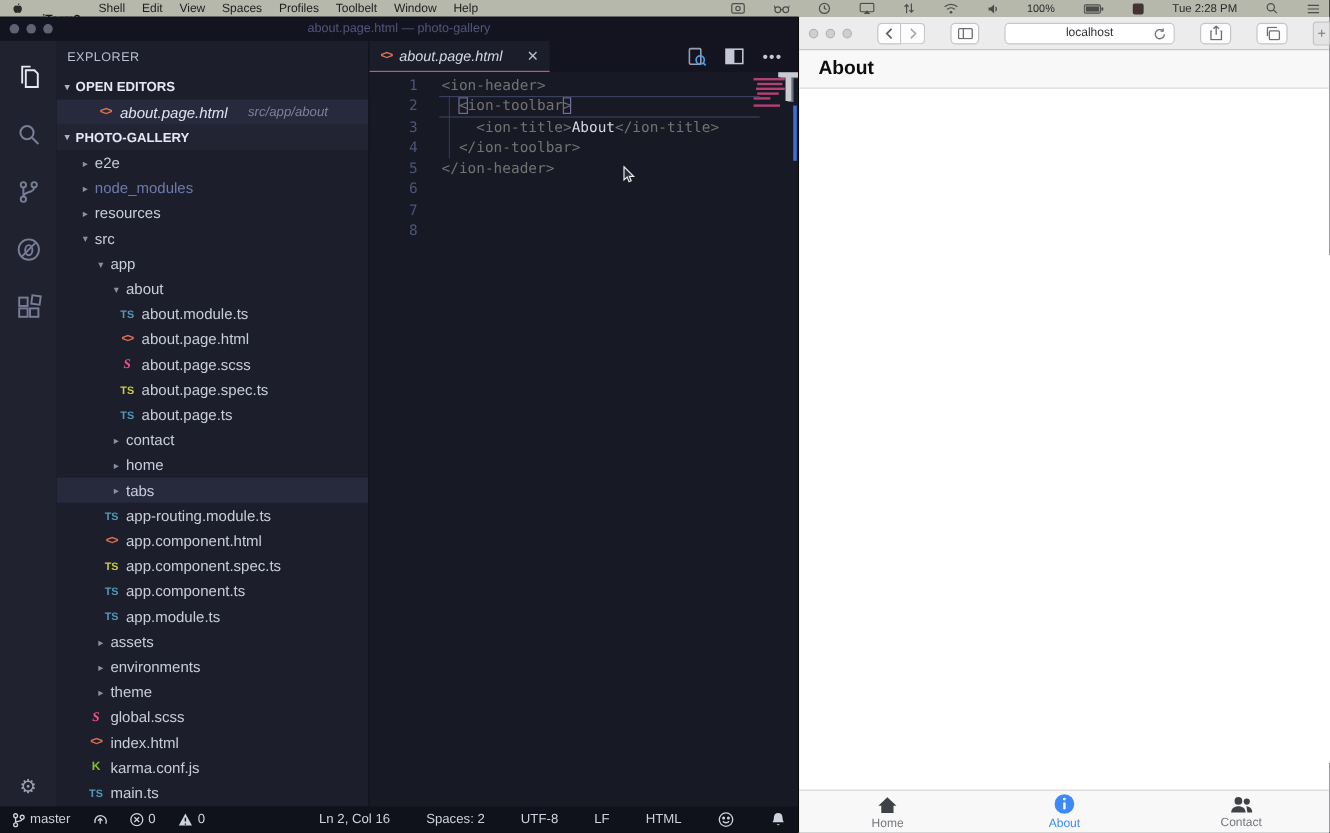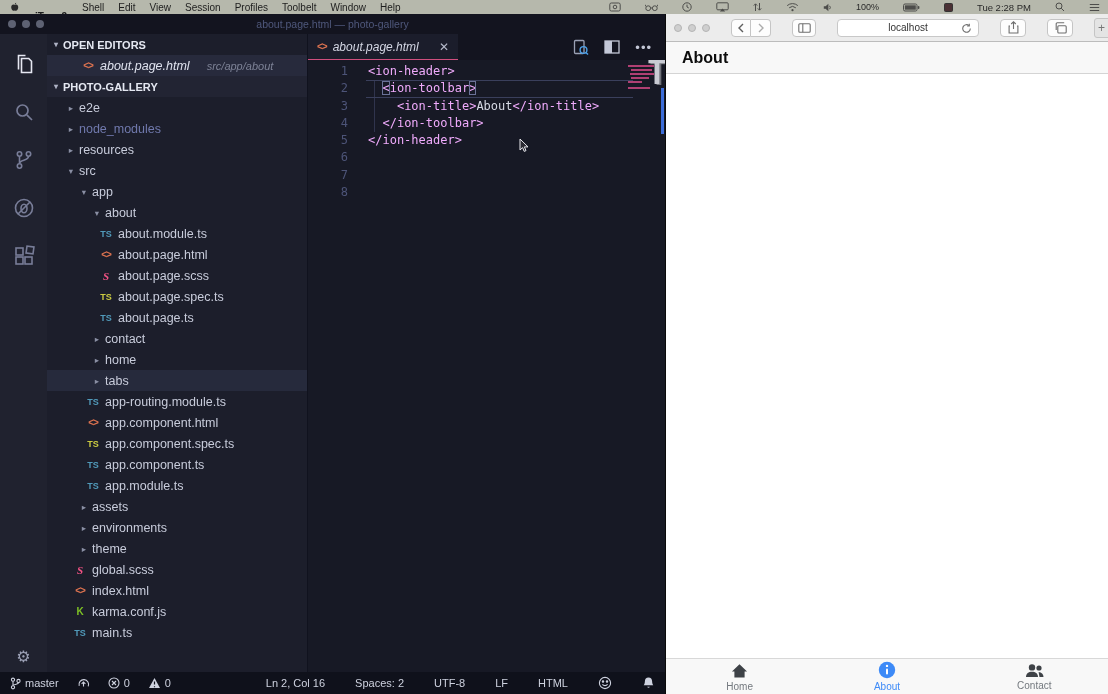--- a/index.html
+++ b/index.html
@@ -74,21 +74,21 @@
   .tab-name { font-style:italic; color:#d4d7e4; }
   .tab-close { margin-left:auto; color:#b6bacb; font-size:12px; line-height:1; }
   .editor-actions { margin-left:auto; display:flex; align-items:center; gap:15px; padding-right:13px; color:#c3c7d6; }
   .ea-ellipsis { font-size:13px; letter-spacing:1px; color:#c3c7d6; }
 
   .editor { flex:1; position:relative; background:#171925; overflow:hidden;
     font-family:"DejaVu Sans Mono", monospace; font-size:12px; line-height:17.3px; padding-top:3px; }
   .code-line { display:flex; height:17.3px; position:relative; }
   .gutter { flex:0 0 60px; text-align:right; padding-right:20px; color:#4d5478; }
   .code { white-space:pre; color:#d6d9e4; }
-  .code-tag { color:#f0abfc; }
+  .code-tag { color:#737373; }
   .code-box { outline:1px solid #6b7298; outline-offset:-1px; }
   .code-line.current::after { content:""; position:absolute; left:58px; right:32px; top:0; bottom:0;
     border-top:1px solid #3a3f5c; border-bottom:1px solid #3a3f5c; pointer-events:none; }
   .indent-guide { position:absolute; left:66px; top:21px; width:1px; height:51px; background:#30344d; }
   .minimap { position:absolute; top:5px; right:9px; width:28px; }
   .mm { height:2px; margin-bottom:2px; background:rgba(230,77,141,.75); }
   .t-artifact { position:absolute; top:4px; left:339px; font-size:33px; font-weight:bold;
     color:#c9cbd3; text-shadow:2px 1px 0 #6e7078; }
   .blue-strip { position:absolute; left:353px; top:28px; width:3px; height:46px; background:#3d6dd8; }
   .mouse-cursor { position:absolute; left:211px; top:78px; }
@@ -135,21 +135,21 @@
   <span class="mb-apple">
     <svg width="9" height="11" viewBox="0 0 12 14">
         <path fill="#2a2a2a" d="M6.3 3.4c.5 0 1-.4 1.7-.4 1.8 0 3 1.6 3 3.6 0 2.4-1.7 4.8-3.1 4.8-.6 0-.9-.4-1.6-.4s-1 .4-1.6.4C3.3 11.4 1.6 9 1.6 6.6c0-2 1.2-3.6 3-3.6.7 0 1.2.4 1.7.4zm.2-.8C6.4 1.6 7.2.7 8.3.5c.1 1-.8 2-1.8 2.1z"></path>
       </svg>
   </span>
   <span class="mb-app">iTerm2</span>
   <span id="menu-items" style="display:flex;">
       <span class="mb-item">Shell</span>
       <span class="mb-item">Edit</span>
       <span class="mb-item">View</span>
-      <span class="mb-item">Session</span>
+      <span class="mb-item">Spaces</span>
       <span class="mb-item">Profiles</span>
       <span class="mb-item">Toolbelt</span>
       <span class="mb-item">Window</span>
       <span class="mb-item">Help</span>
     </span>
   <span class="mb-right">
     <svg width="12" height="10" viewBox="0 0 12 10">
         <rect x=".8" y="1" width="10.4" height="8" rx="1.5" fill="none" stroke="#333"></rect>
         <circle cx="6" cy="5" r="1.8" fill="none" stroke="#333"></circle>
       </svg>
@@ -239,20 +239,21 @@
             <rect x="4" y="13" width="7" height="7"></rect>
             <rect x="13" y="13" width="7" height="7"></rect>
             <rect x="4" y="4" width="7" height="7"></rect>
             <rect x="14.5" y="2.5" width="7" height="7" transform="rotate(8 18 6)"></rect>
           </svg>
       </span>
       <span class="ab-gear">⚙</span>
     </div>
 
     <div class="sidebar">
+      <div class="sb-title">EXPLORER</div>
 
       <div class="sec-head">
         <span class="tri">▾</span>
         <span>OPEN EDITORS</span>
       </div>
       <div class="oe-row">
         <span class="fico htm">&lt;&gt;</span>
         <span class="oe-name">about.page.html</span>
         <span class="oe-path">src/app/about</span>
       </div>

